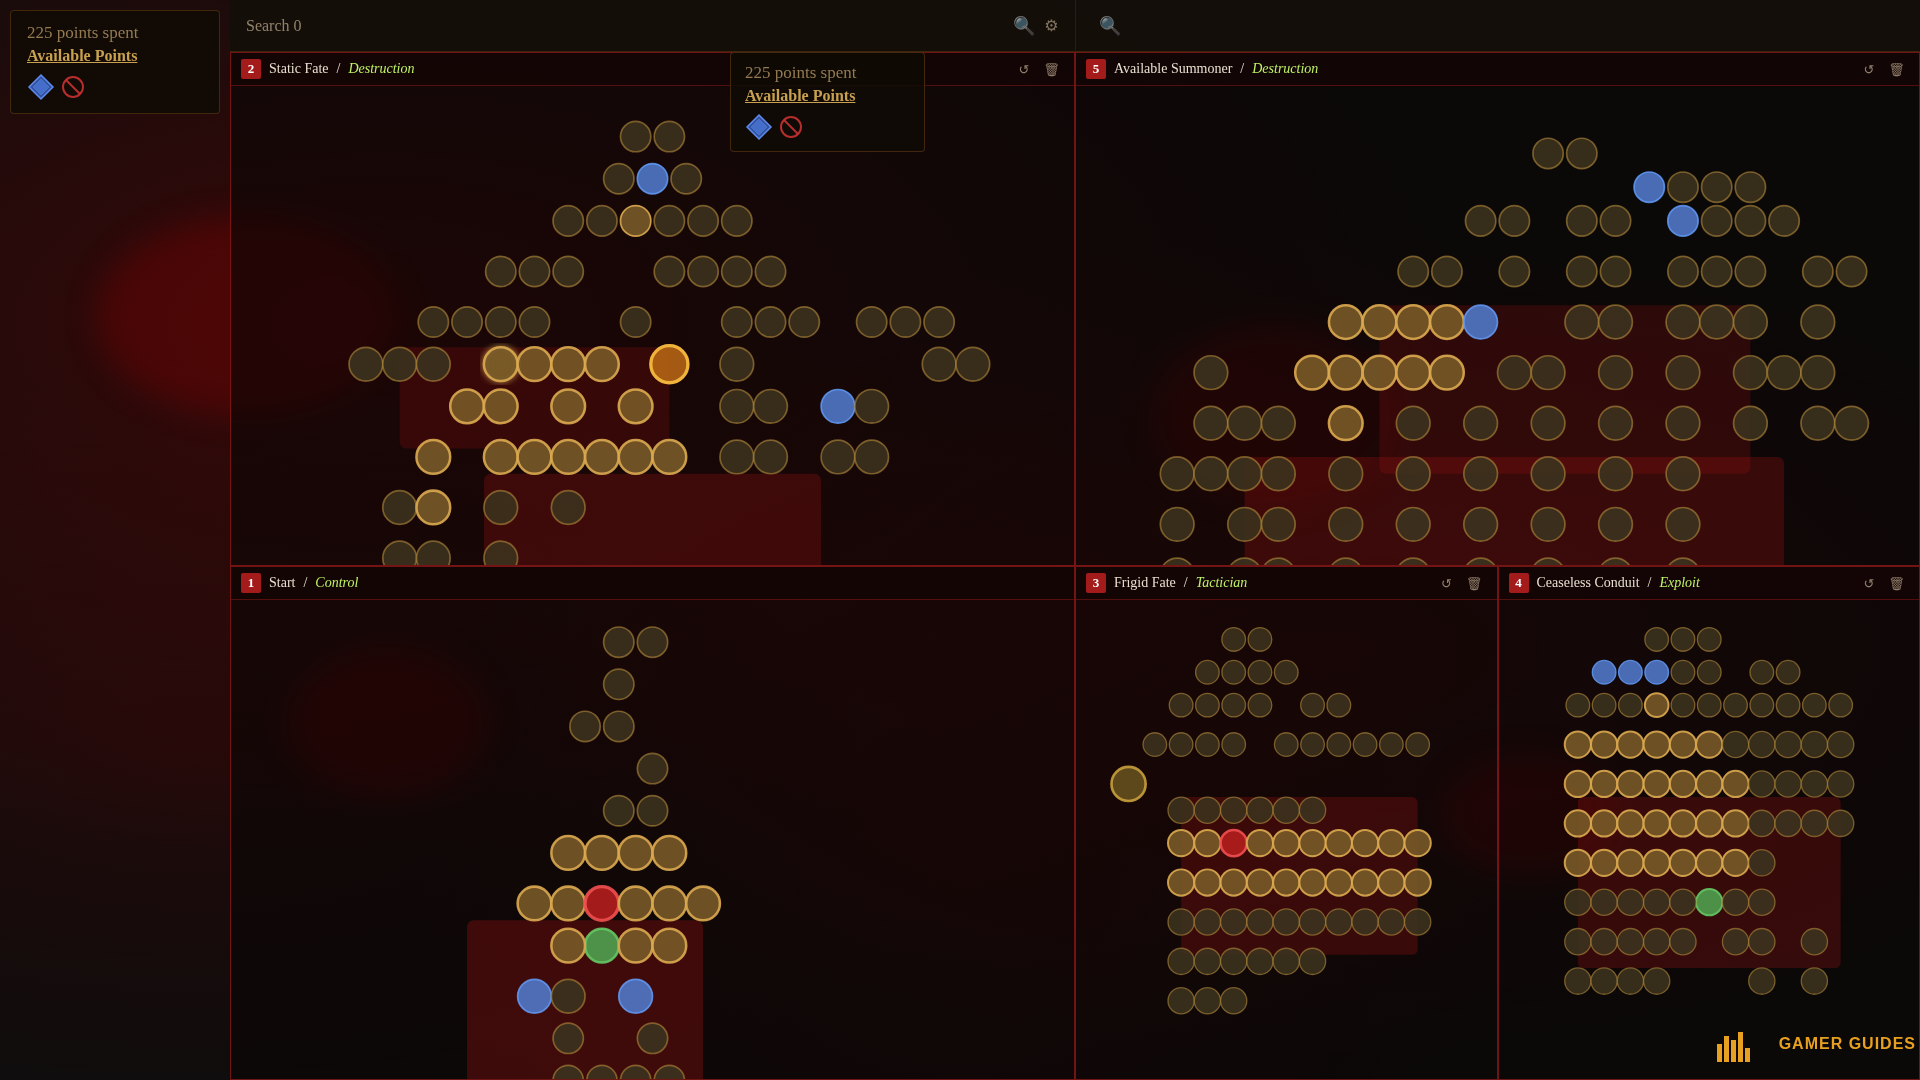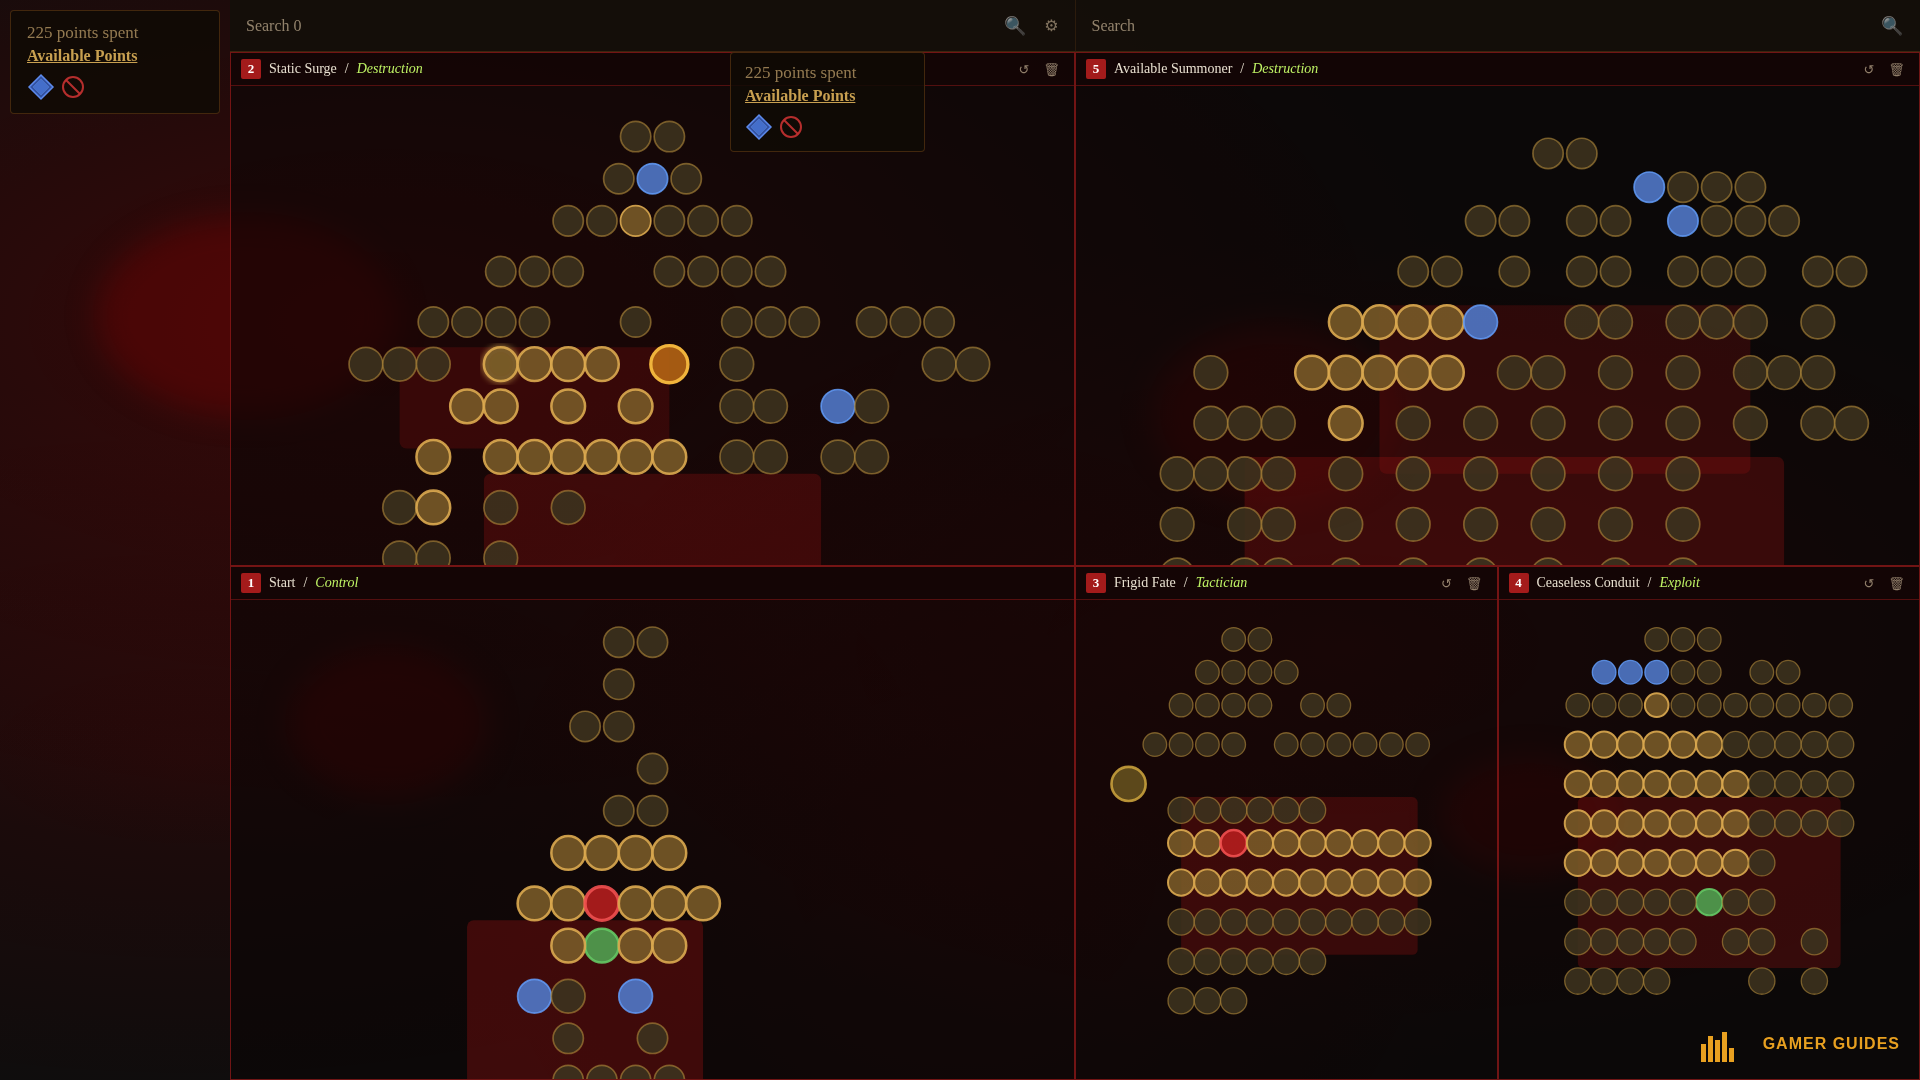--- a/index.html
+++ b/index.html
@@ -150,21 +150,20 @@
       z-index: 20;
     }
 
     .search-left {
       flex: 1;
       display: flex;
       align-items: center;
       background: rgba(20,15,10,0.95);
       border-bottom: 1px solid rgba(100,60,20,0.5);
       padding: 0 16px;
-      gap: 9px;
     }
 
     .search-right {
       flex: 1;
       display: flex;
       align-items: center;
       background: rgba(20,15,10,0.95);
       border-bottom: 1px solid rgba(100,60,20,0.5);
       border-left: 1px solid rgba(100,60,20,0.3);
       padding: 0 16px;
@@ -202,21 +201,21 @@
       bottom: 0;
       display: grid;
       grid-template-columns: 1fr 1fr;
       grid-template-rows: 1fr 1fr;
     }
 
     
     .gamer-guides-logo {
       position: absolute;
       bottom: 16px;
-      right: 20px;
+      right: 4px;
       display: flex;
       align-items: center;
       gap: 24px;
       z-index: 100;
     }
 
     .gg-icon {
       width: 40px;
       height: 40px;
     }
@@ -276,21 +275,20 @@
   </div>
 </div>
 
 <div class="search-container">
   <div class="search-left">
     <input class="search-input" type="text" value="Search 0" placeholder="Search" style="">
     <span class="search-icon">🔍</span>
     <span class="filter-icon">⚙</span>
   </div>
   <div class="search-right">
-    <input class="search-input" type="text" value="Search" placeholder="Search" style="">
     <span class="search-icon">🔍</span>
   </div>
 </div>
 
 <div class="points-card-right">
   <div class="points-spent">225 points spent</div>
   <div class="available-points-label">Available Points</div>
   <div class="points-icons">
     <svg class="diamond-icon" viewBox="0 0 28 28">
       <polygon points="14,2 26,14 14,26 2,14" fill="rgba(60,100,200,0.8)" stroke="rgba(100,150,255,0.9)" stroke-width="1.5"></polygon>
@@ -301,21 +299,21 @@
       <line x1="5" y1="5" x2="19" y2="19" stroke="rgba(200,50,50,0.9)" stroke-width="2"></line>
     </svg>
   </div>
 </div>
 
 <div class="panels-container">
 
   <div class="skill-panel" style="position:relative;">
     <div class="panel-header">
       <div class="panel-number">2</div>
-      <span class="panel-title-white">Static Surge</span>
+      <span class="panel-title-white">Static Fate</span>
       <span class="panel-title-white"> /</span>
       <span class="panel-title-red">Destruction</span>
       <div class="panel-actions">
         <button class="panel-action-btn">↺</button>
         <button class="panel-action-btn">🗑</button>
       </div>
     </div>
 
     <div class="panel-content-area">
       <svg width="100%" height="100%" viewBox="0 0 500 390" preserveAspectRatio="xMidYMid meet">

